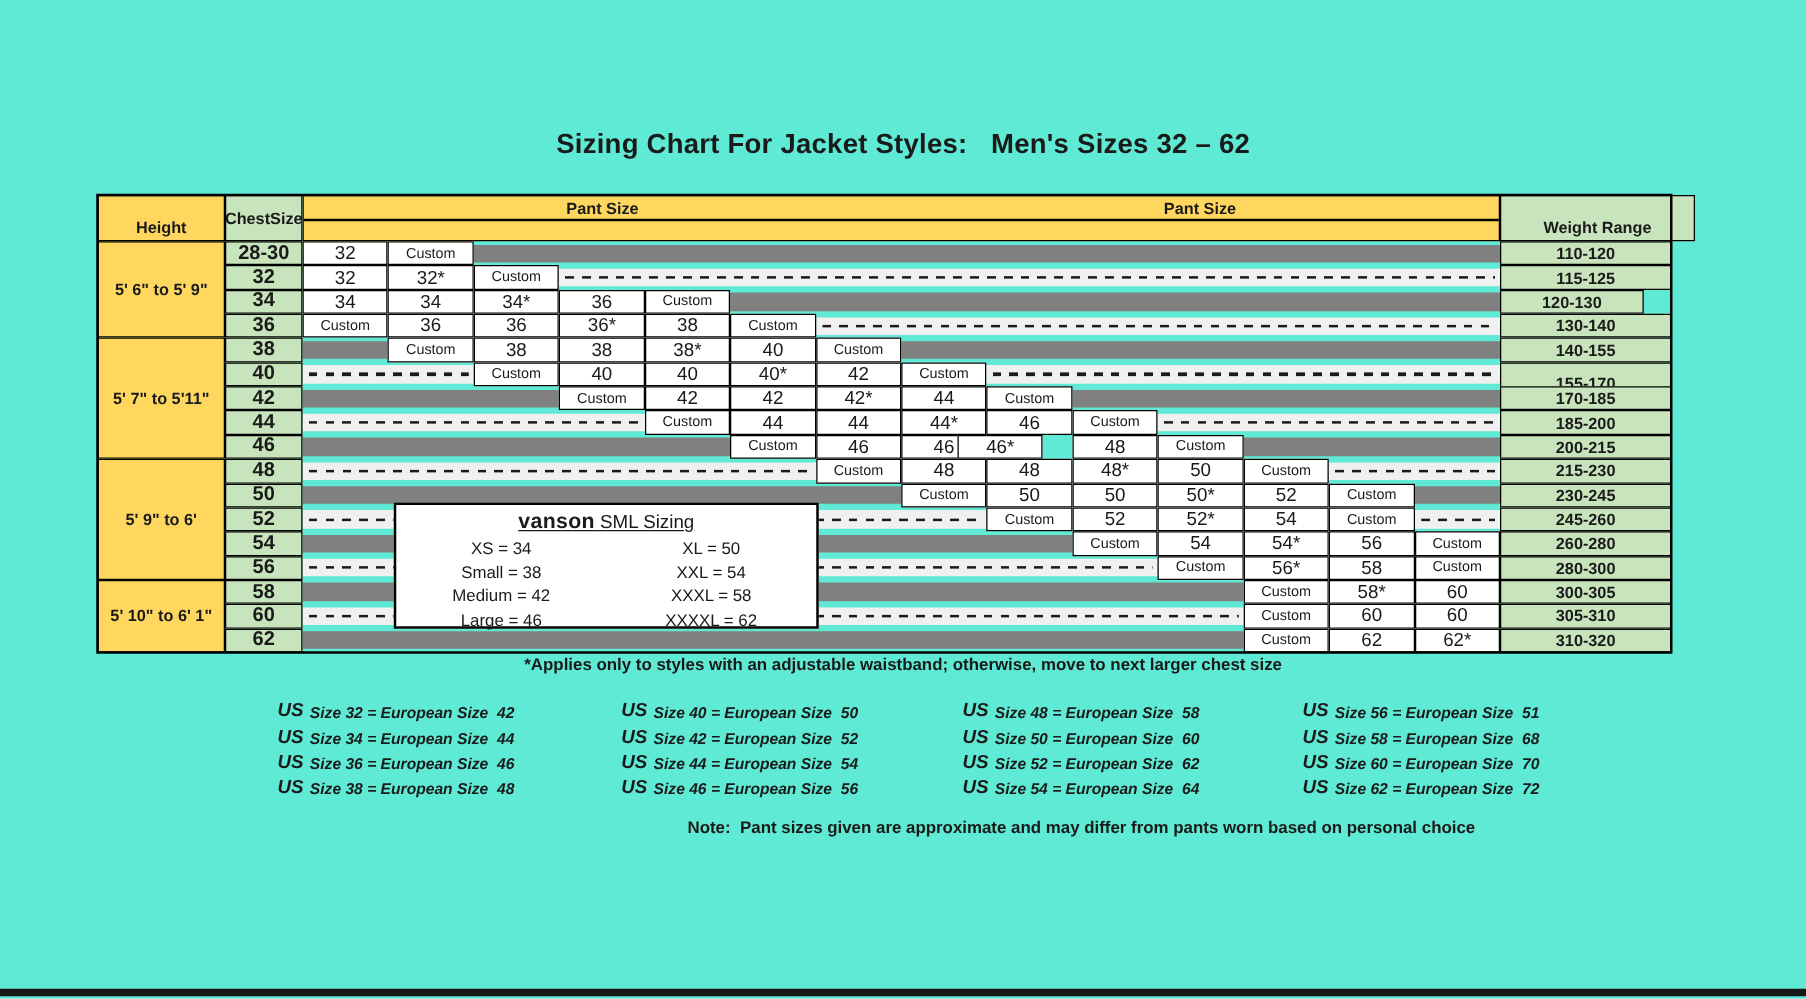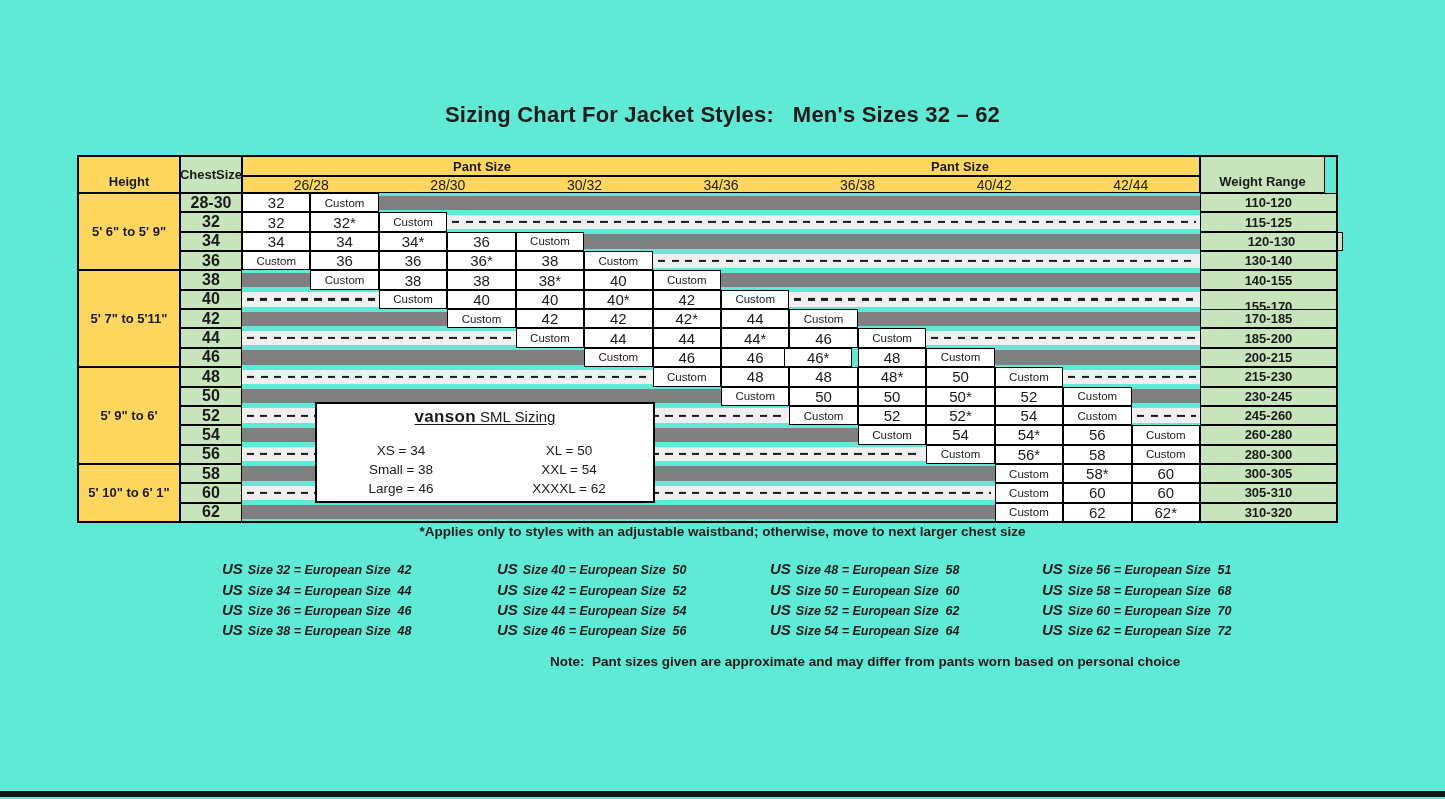--- a/index.html
+++ b/index.html
@@ -17,21 +17,21 @@
   #tbl-outline{left:-1px;top:-1px;width:1261px;height:368px;border:2.5px solid var(--border,#000);box-sizing:border-box;z-index:8;pointer-events:none;}
   .hcell{
     position:absolute;box-sizing:border-box;border:1.5px solid var(--border,#000);
     display:flex;align-items:center;justify-content:center;text-align:center;
     font-size:13px;font-weight:bold;z-index:3;
   }
   .yellow{background:var(--yellow,#FFD75E);}
   .green{background:var(--green,#C8E4BC);}
   #hdr-height{left:0;top:0;width:102px;height:37px;align-items:flex-end;padding-bottom:3px;}
   #hdr-chest{left:102px;top:0;width:62px;height:37px;flex-direction:row;line-height:17px;}
-  #hdr-weight{left:1122px;top:0;width:125px;height:37px;align-items:flex-end;padding-bottom:3px;}
+  #hdr-weight{left:1122px;top:0;width:156px;height:37px;align-items:flex-end;padding-bottom:3px;}
   #pant-band{left:164px;top:0;width:958px;height:37px;background:var(--yellow,#FFD75E);z-index:2;box-sizing:border-box;border:1.5px solid var(--border,#000);}
   #pant-row1{position:absolute;left:0;top:0;width:100%;height:18px;display:flex;border-bottom:2px solid var(--border,#000);box-sizing:content-box;}
   .pant-size-hdr{flex:1;display:flex;align-items:center;justify-content:center;font-size:13px;font-weight:bold;}
   #pant-labels{position:absolute;left:0;top:20px;width:100%;height:15px;display:flex;}
   .plabel{flex:1;display:flex;align-items:center;justify-content:center;font-size:14px;}
   .hgroup{font-size:13px;}
   .chest{font-size:16px;}
   .wt{font-size:13px;}
   .grow{position:absolute;z-index:1;}
   .vcell{
@@ -48,21 +48,21 @@
     background:repeating-linear-gradient(90deg,#1a1a1a 0 7px,transparent 7px 13.5px);
   }
   
   #sml-box{
     left:315px;top:402px;width:340px;height:101px;background:#fff;
     border:2px solid var(--border,#000);box-sizing:border-box;z-index:12;
   }
   #sml-title{margin-top:3px;text-align:center;text-decoration:underline;text-underline-offset:2px;}
   #sml-brand{font-weight:bold;font-size:17px;letter-spacing:0.3px;}
   #sml-title-rest{font-size:15px;}
-  #sml-rows{margin-top:14px;}
+  #sml-rows{margin-top:2px;}
   .sml-row{display:flex;height:19.2px;align-items:center;}
   .sml-item{flex:1;text-align:center;font-size:13.5px;}
   
   #asterisk-note{top:524px;left:0;width:100%;text-align:center;font-size:13.5px;font-weight:bold;}
   #conversions{top:557px;left:0;width:100%;height:82px;}
   .conv-col{position:absolute;top:0;}
   .conv-line{height:20.3px;display:flex;align-items:flex-end;white-space:pre;font-style:italic;}
   .conv-line .us{font-weight:bold;font-size:15px;margin-right:5px;}
   .conv-line .rest{font-weight:bold;font-size:12.5px;}
   #bottom-note{top:654px;left:510px;font-size:13.5px;font-weight:bold;white-space:pre;padding-left:40px;}
@@ -79,29 +79,20 @@
     <div id="hdr-height" class="hcell yellow">Height</div>
     <div id="hdr-chest" class="hcell green">
       <span>Chest</span>
       <span>Size</span>
     </div>
     <div id="pant-band" class="abs">
       <div id="pant-row1">
         <div class="pant-size-hdr">Pant Size</div>
         <div class="pant-size-hdr">Pant Size</div>
       </div>
-      <div id="pant-labels">
-          <div class="plabel">26/28</div>
-          <div class="plabel">28/30</div>
-          <div class="plabel">30/32</div>
-          <div class="plabel">34/36</div>
-          <div class="plabel">36/38</div>
-          <div class="plabel">40/42</div>
-          <div class="plabel">42/44</div>
-        </div>
     </div>
     <div id="hdr-weight" class="hcell green">Weight Range</div>
     <div id="tbl-outline" class="abs"></div>
   <div class="hcell yellow hgroup" style="left: 0px; top: 37px; width: 102px; height: 77.4118px;">5' 6" to 5' 9"</div>
       <div class="hcell yellow hgroup" style="left: 0px; top: 114.412px; width: 102px; height: 96.7647px;">5' 7" to 5'11"</div>
       <div class="hcell yellow hgroup" style="left: 0px; top: 211.176px; width: 102px; height: 96.7647px;">5' 9" to 6'</div>
       <div class="hcell yellow hgroup" style="left: 0px; top: 307.941px; width: 102px; height: 58.0588px;">5' 10" to 6' 1"</div>
       <div class="hcell green chest" style="left: 102px; top: 37px; width: 62px; height: 19.3529px;">28-30</div>
       <div class="hcell green wt" style="left: 1122px; top: 37px; width: 137px; height: 19.3529px;">110-120</div>
       <div class="grow" style="left: 164px; top: 37px; width: 958px; height: 19.3529px;">
@@ -111,21 +102,21 @@
       </div>
       <div class="hcell green chest" style="left: 102px; top: 56.3529px; width: 62px; height: 19.3529px;">32</div>
       <div class="hcell green wt" style="left: 1122px; top: 56.3529px; width: 137px; height: 19.3529px;">115-125</div>
       <div class="grow" style="left: 164px; top: 56.3529px; width: 958px; height: 19.3529px;">
         <div class="vcell" style="left: 0px; width: 68.4286px;">32</div>
         <div class="vcell" style="left: 68.4286px; width: 68.4286px;">32*</div>
         <div class="vcell custom" style="left: 136.857px; width: 68.4286px;">Custom</div>
         <div class="band dash" style="left: 205.286px; width: 752.714px;"></div>
       </div>
       <div class="hcell green chest" style="left: 102px; top: 75.7059px; width: 62px; height: 19.3529px;">34</div>
-      <div class="hcell green wt" style="left: 1122px; top: 75.7059px; width: 143px; height: 19.3529px;">120-130</div>
+      <div class="hcell green wt" style="left: 1122px; top: 75.7059px; width: 115px; height: 19.3529px;">120-130</div>
       <div class="grow" style="left: 164px; top: 75.7059px; width: 958px; height: 19.3529px;">
         <div class="vcell" style="left: 0px; width: 68.4286px;">34</div>
         <div class="vcell" style="left: 68.4286px; width: 68.4286px;">34</div>
         <div class="vcell" style="left: 136.857px; width: 68.4286px;">34*</div>
         <div class="vcell" style="left: 205.286px; width: 68.4286px;">36</div>
         <div class="vcell custom" style="left: 273.714px; width: 68.4286px;">Custom</div>
         <div class="band gray" style="left: 342.143px; width: 615.857px;"></div>
       </div>
       <div class="hcell green chest" style="left: 102px; top: 95.0588px; width: 62px; height: 19.3529px;">36</div>
       <div class="hcell green wt" style="left: 1122px; top: 95.0588px; width: 137px; height: 19.3529px;">130-140</div>
@@ -186,21 +177,21 @@
         <div class="vcell custom" style="left: 615.857px; width: 68.4286px;">Custom</div>
         <div class="band dash" style="left: 684.286px; width: 273.714px;"></div>
       </div>
       <div class="hcell green chest" style="left: 102px; top: 191.824px; width: 62px; height: 19.3529px;">46</div>
       <div class="hcell green wt" style="left: 1122px; top: 191.824px; width: 137px; height: 19.3529px;">200-215</div>
       <div class="grow" style="left: 164px; top: 191.824px; width: 958px; height: 19.3529px;">
         <div class="band gray" style="left: 0px; width: 342.143px;"></div>
         <div class="vcell custom" style="left: 342.143px; width: 68.4286px;">Custom</div>
         <div class="vcell" style="left: 410.571px; width: 68.4286px;">46</div>
         <div class="vcell" style="left: 479px; width: 68.4286px;">46</div>
-        <div class="vcell" style="left: 542px; width: 68.4286px;">46*</div>
+        <div class="vcell" style="left: 524px; width: 68.4286px;">46*</div>
         <div class="vcell" style="left: 615.857px; width: 68.4286px;">48</div>
         <div class="vcell custom" style="left: 684.286px; width: 68.4286px;">Custom</div>
         <div class="band gray" style="left: 752.714px; width: 205.286px;"></div>
       </div>
       <div class="hcell green chest" style="left: 102px; top: 211.176px; width: 62px; height: 19.3529px;">48</div>
       <div class="hcell green wt" style="left: 1122px; top: 211.176px; width: 137px; height: 19.3529px;">215-230</div>
       <div class="grow" style="left: 164px; top: 211.176px; width: 958px; height: 19.3529px;">
         <div class="band dash" style="left: 0px; width: 410.571px;"></div>
         <div class="vcell custom" style="left: 410.571px; width: 68.4286px;">Custom</div>
         <div class="vcell" style="left: 479px; width: 68.4286px;">48</div>
@@ -285,20 +276,24 @@
     <div id="sml-rows">
         <div class="sml-row">
           <div class="sml-item">XS = 34</div>
           <div class="sml-item">XL = 50</div>
         </div>
         <div class="sml-row">
           <div class="sml-item">Small = 38</div>
           <div class="sml-item">XXL = 54</div>
         </div>
         <div class="sml-row">
+          <div class="sml-item">Medium = 42</div>
+          <div class="sml-item">XXXL = 58</div>
+        </div>
+        <div class="sml-row">
           <div class="sml-item">Large = 46</div>
           <div class="sml-item">XXXXL = 62</div>
         </div>
       </div>
   </div>
 
   <div id="asterisk-note" class="abs">*Applies only to styles with an adjustable waistband; otherwise, move to next larger chest size</div>
 
   <div id="conversions" class="abs">
       <div class="conv-col" style="left: 222px;">

